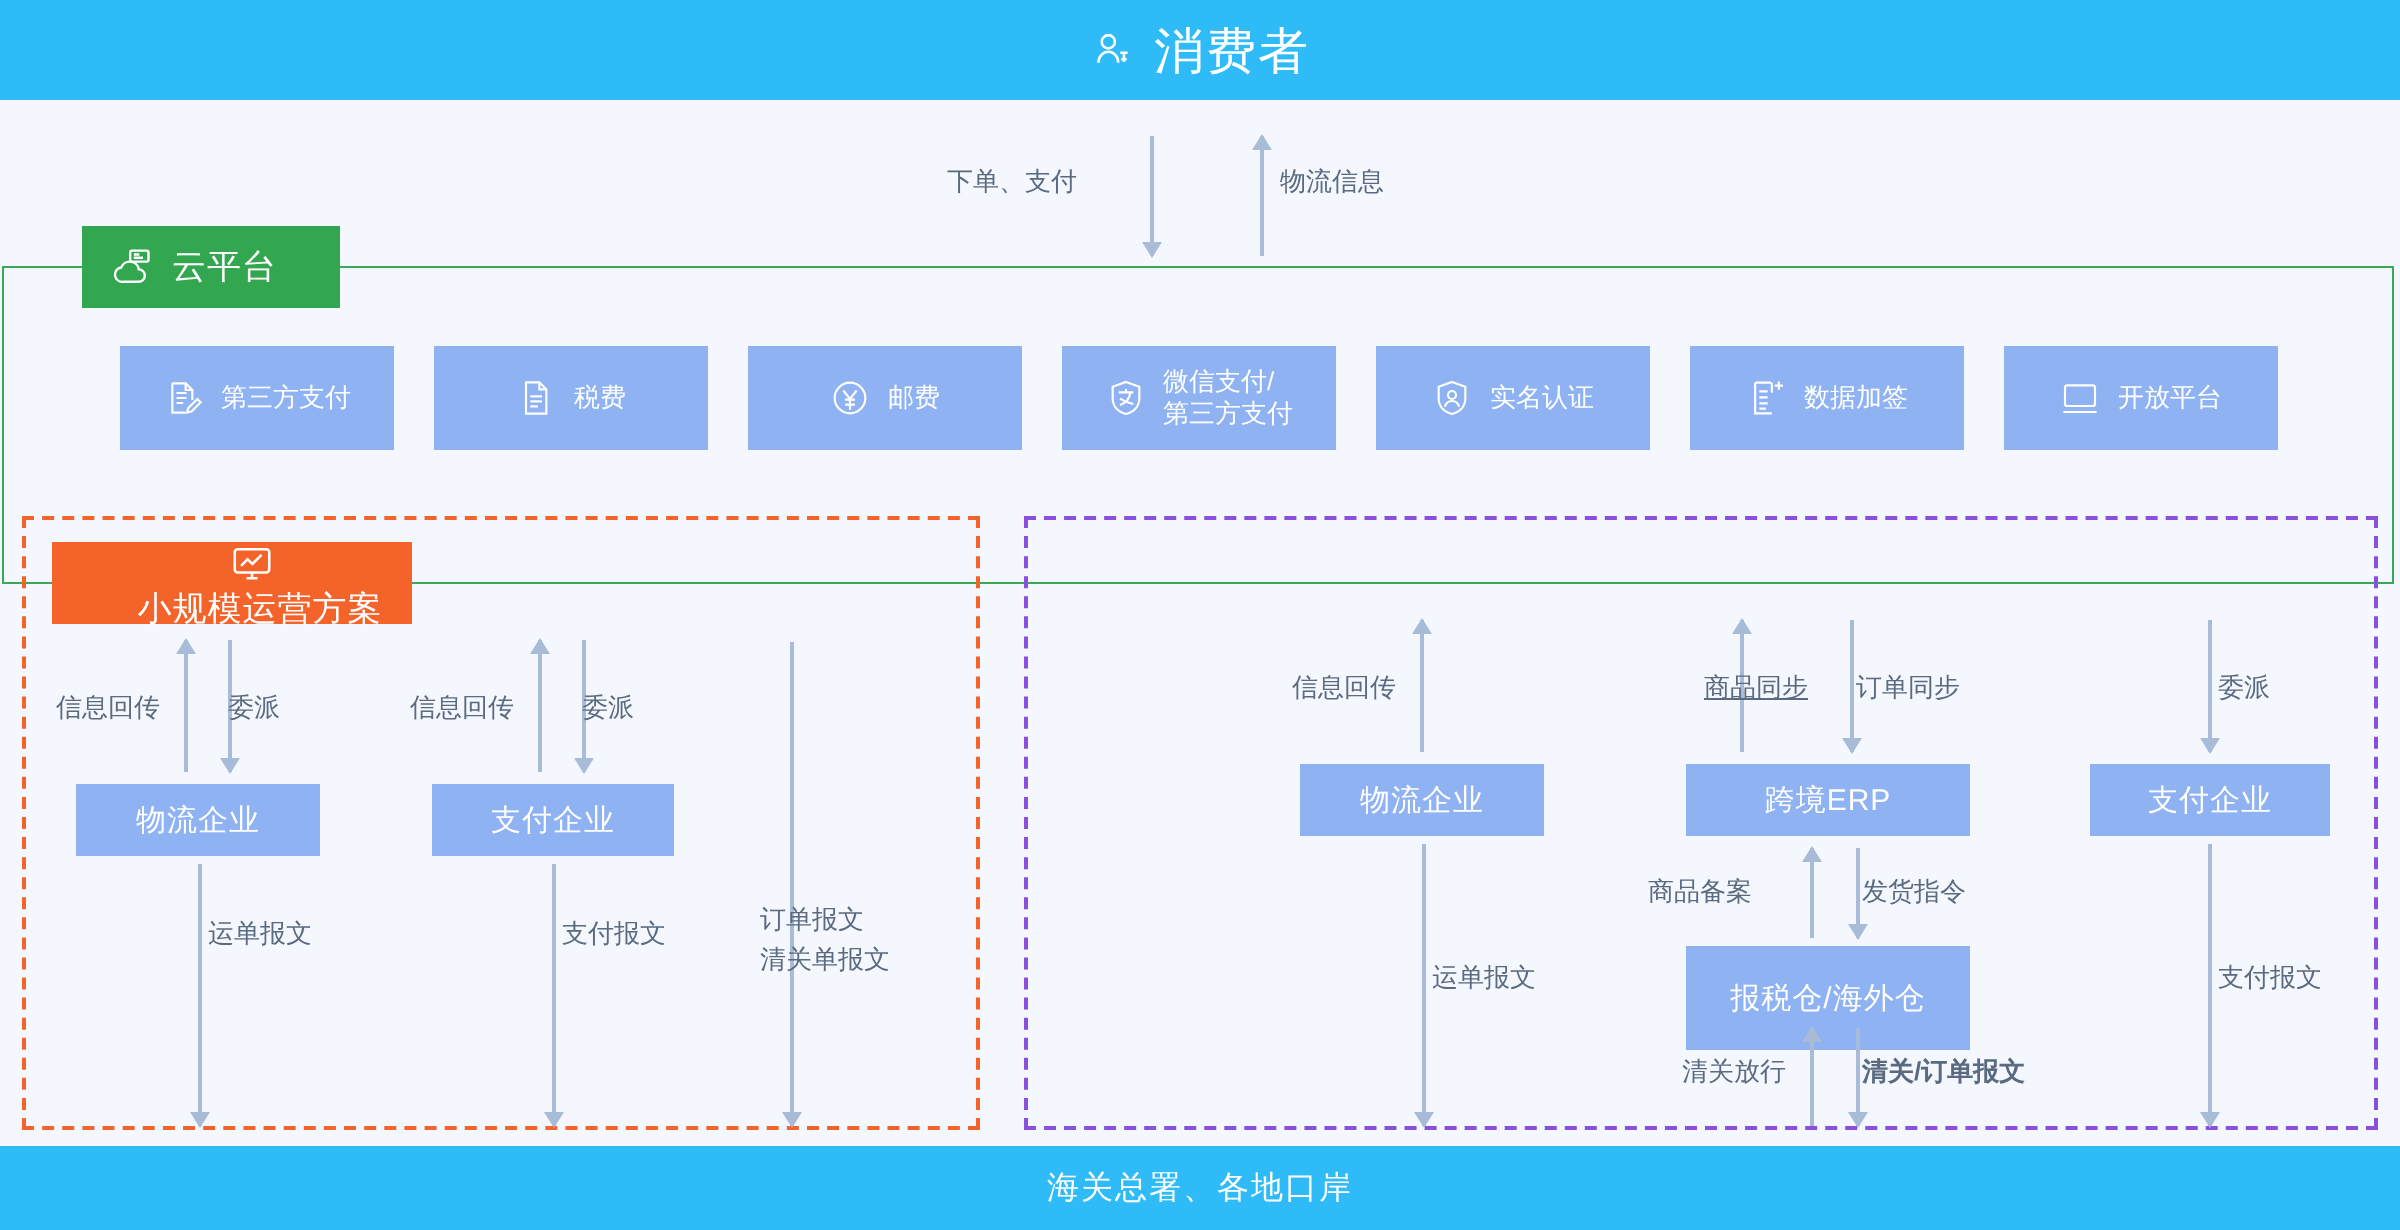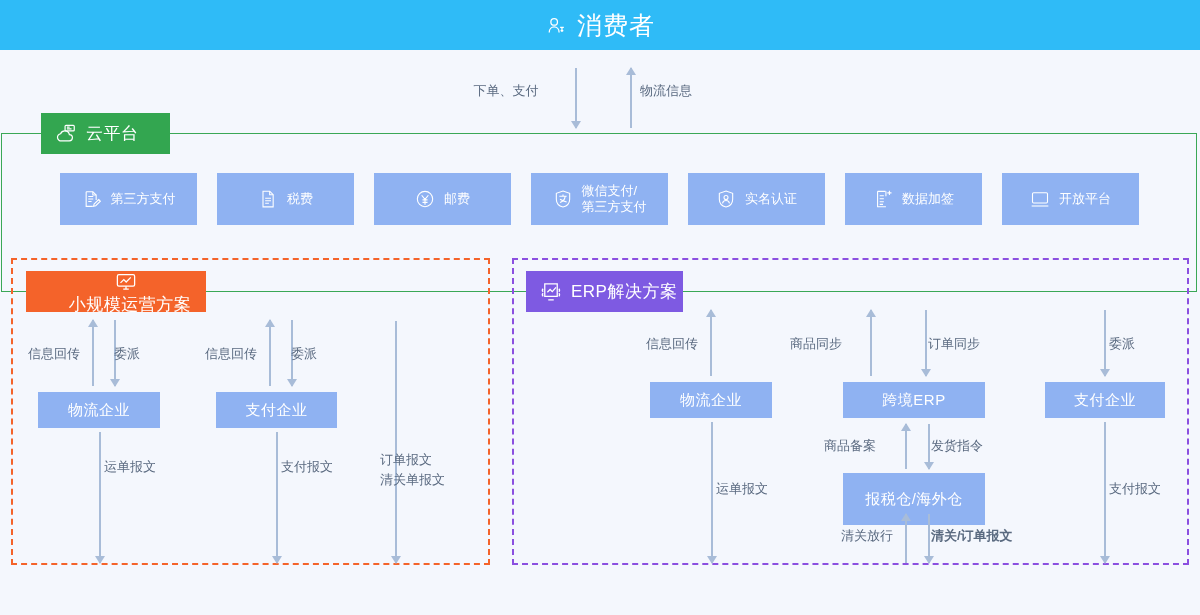--- a/index.html
+++ b/index.html
@@ -264,32 +264,20 @@
 
   <div class="arrow down" style="left:391px;top:321px;height:242px;">
     <div class="shaft"></div>
       <div class="head"></div>
   </div>
   <div class="flab" style="left:380px;top:450px;width:120px;">订单报文
 清关单报文</div>
 
   <div class="panel panel-erp"></div>
 
-  <div class="tag tag-erp">
-    <span class="tag-ico">
-      <svg viewBox="0 0 24 24" width="22" height="22" fill="none" stroke="#ffffff" stroke-width="1.4">
-        <path d="M5.2 3.2h13.6v13.6H5.2z"></path>
-        <path d="M8 12.2l3-3 2.4 2.4 4-4.6"></path>
-        <path d="M3.4 8.4c-1 1-1 2.4 0 3.4M3.4 13.4c-1 1-1 2.4 0 3.4"></path>
-        <path d="M20.6 8.4c1 1 1 2.4 0 3.4M20.6 13.4c1 1 1 2.4 0 3.4"></path>
-        <path d="M9 20.6h6"></path>
-      </svg>
-    </span>
-    <span class="tag-label">ERP解决方案</span>
-  </div>
 
   <div class="ebox" style="left:650px;top:382px;width:122px;height:36px;">
     <span>物流企业</span>
   </div>
   <div class="ebox" style="left:843px;top:382px;width:142px;height:36px;">
     <span>跨境ERP</span>
   </div>
   <div class="ebox" style="left:1045px;top:382px;width:120px;height:36px;">
     <span>支付企业</span>
   </div>
@@ -300,21 +288,21 @@
   <div class="arrow up" style="left:706px;top:310px;height:66px;">
     <div class="shaft"></div>
       <div class="head"></div>
   </div>
   <div class="flab r" style="left:616px;top:334px;width:82px;">信息回传</div>
 
   <div class="arrow up" style="left:866px;top:310px;height:66px;">
     <div class="shaft"></div>
       <div class="head"></div>
   </div>
-  <div class="flab r" style="left:760px;top:334px;width:82px;">商品同步</div>
+  <div class="flab r" style="left:822px;top:334px;width:82px;text-decoration:underline;">商品同步</div>
 
   <div class="arrow down" style="left:921px;top:310px;height:66px;">
     <div class="shaft"></div>
       <div class="head"></div>
   </div>
   <div class="flab" style="left:928px;top:334px;width:82px;">订单同步</div>
 
   <div class="arrow down" style="left:1100px;top:310px;height:66px;">
     <div class="shaft"></div>
       <div class="head"></div>
@@ -350,14 +338,17 @@
       <div class="head"></div>
   </div>
   <div class="flab r" style="left:811px;top:526px;width:82px;">清关放行</div>
 
   <div class="arrow down" style="left:924px;top:514px;height:49px;">
     <div class="shaft"></div>
       <div class="head"></div>
   </div>
   <div class="flab" style="left:931px;top:526px;width:120px;font-weight:bold;">清关/订单报文</div>
 
+  <div class="bar bar-bottom">
+    <span class="bar-label">海关总署、各地口岸</span>
+  </div>
 
 </div>
 
 </body></html>

